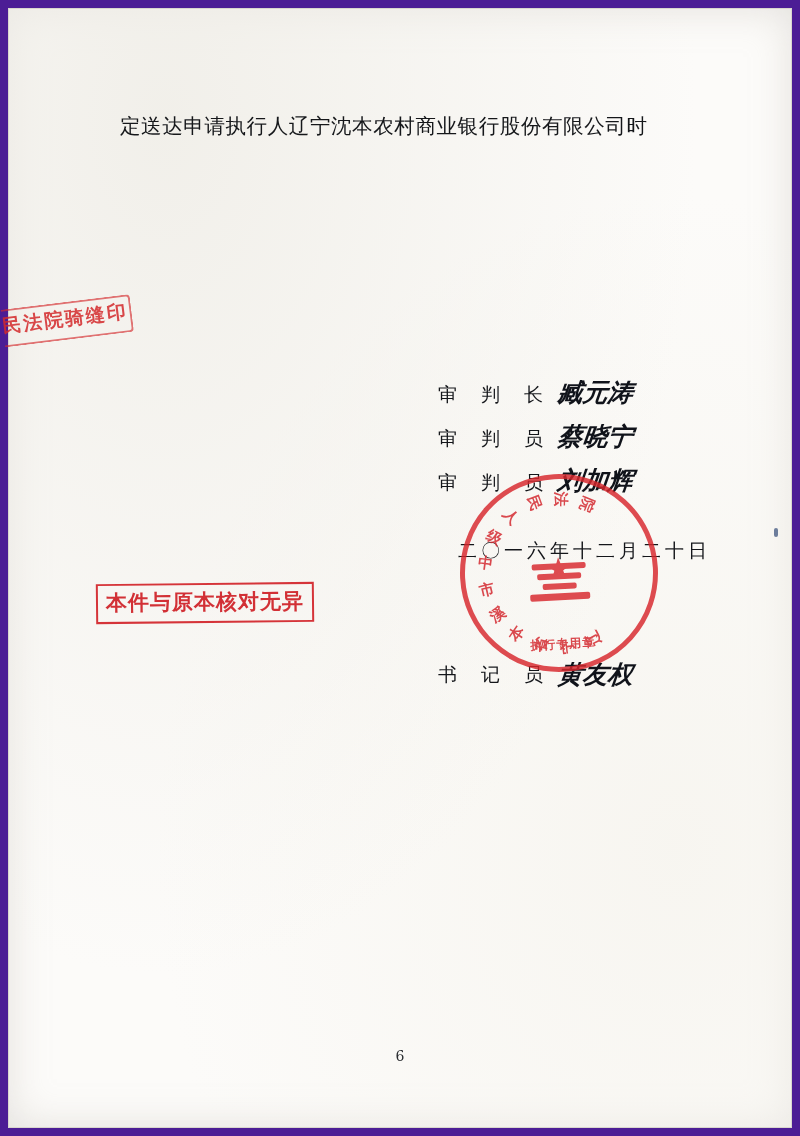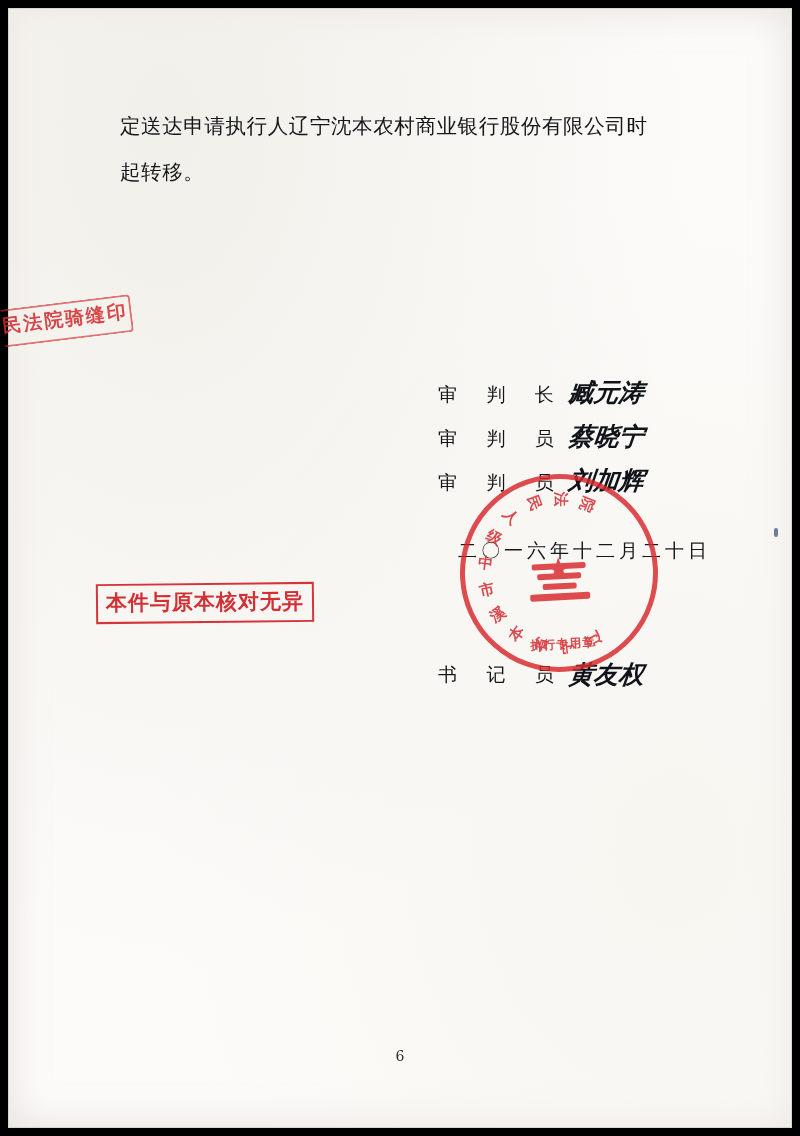--- a/index.html
+++ b/index.html
@@ -4,21 +4,21 @@
 <style>
   html, body {
     margin: 0;
     padding: 0;
     background: #6f6f6f;
   }
   #page {
     position: relative;
     width: 800px;
     height: 1136px;
-    background: #000000;
+    background: #4c1d95;
     overflow: hidden;
     font-family: "DejaVu Sans", sans-serif;
   }
   
   .paper {
     position: absolute;
     left: 8px;
     top: 8px;
     width: 784px;
     height: 1120px;
@@ -71,21 +71,20 @@
   }
   .sig-row {
     display: flex;
     align-items: baseline;
     height: 44px;
     white-space: nowrap;
   }
   .sig-label {
     letter-spacing: 9px;
     min-width: 112px;
-    font-family: Liberation Mono, monospace;
   }
   .sig-name {
     font-family: "DejaVu Serif", "Liberation Serif", serif;
     font-size: 25px;
     font-weight: bold;
     font-style: italic;
     color: #10131a;
     margin-left: 6px;
     transform: skewX(-6deg);
   }
@@ -248,21 +247,20 @@
 </style>
 </head>
 <body>
 
 <div id="page">
   <div class="paper">
     <div class="edge-shadow"></div>
 
     <div class="body-text">
       <p>定送达申请执行人辽宁沈本农村商业银行股份有限公司时</p>
-      <p>起转移。</p>
     </div>
 
     <div class="seam-stamp">民法院骑缝印</div>
 
     <div class="sig-block">
       <div class="sig-row">
         <span class="sig-label">审 判 长</span>
         <span class="sig-name">臧元涛</span>
       </div>
       <div class="sig-row">

